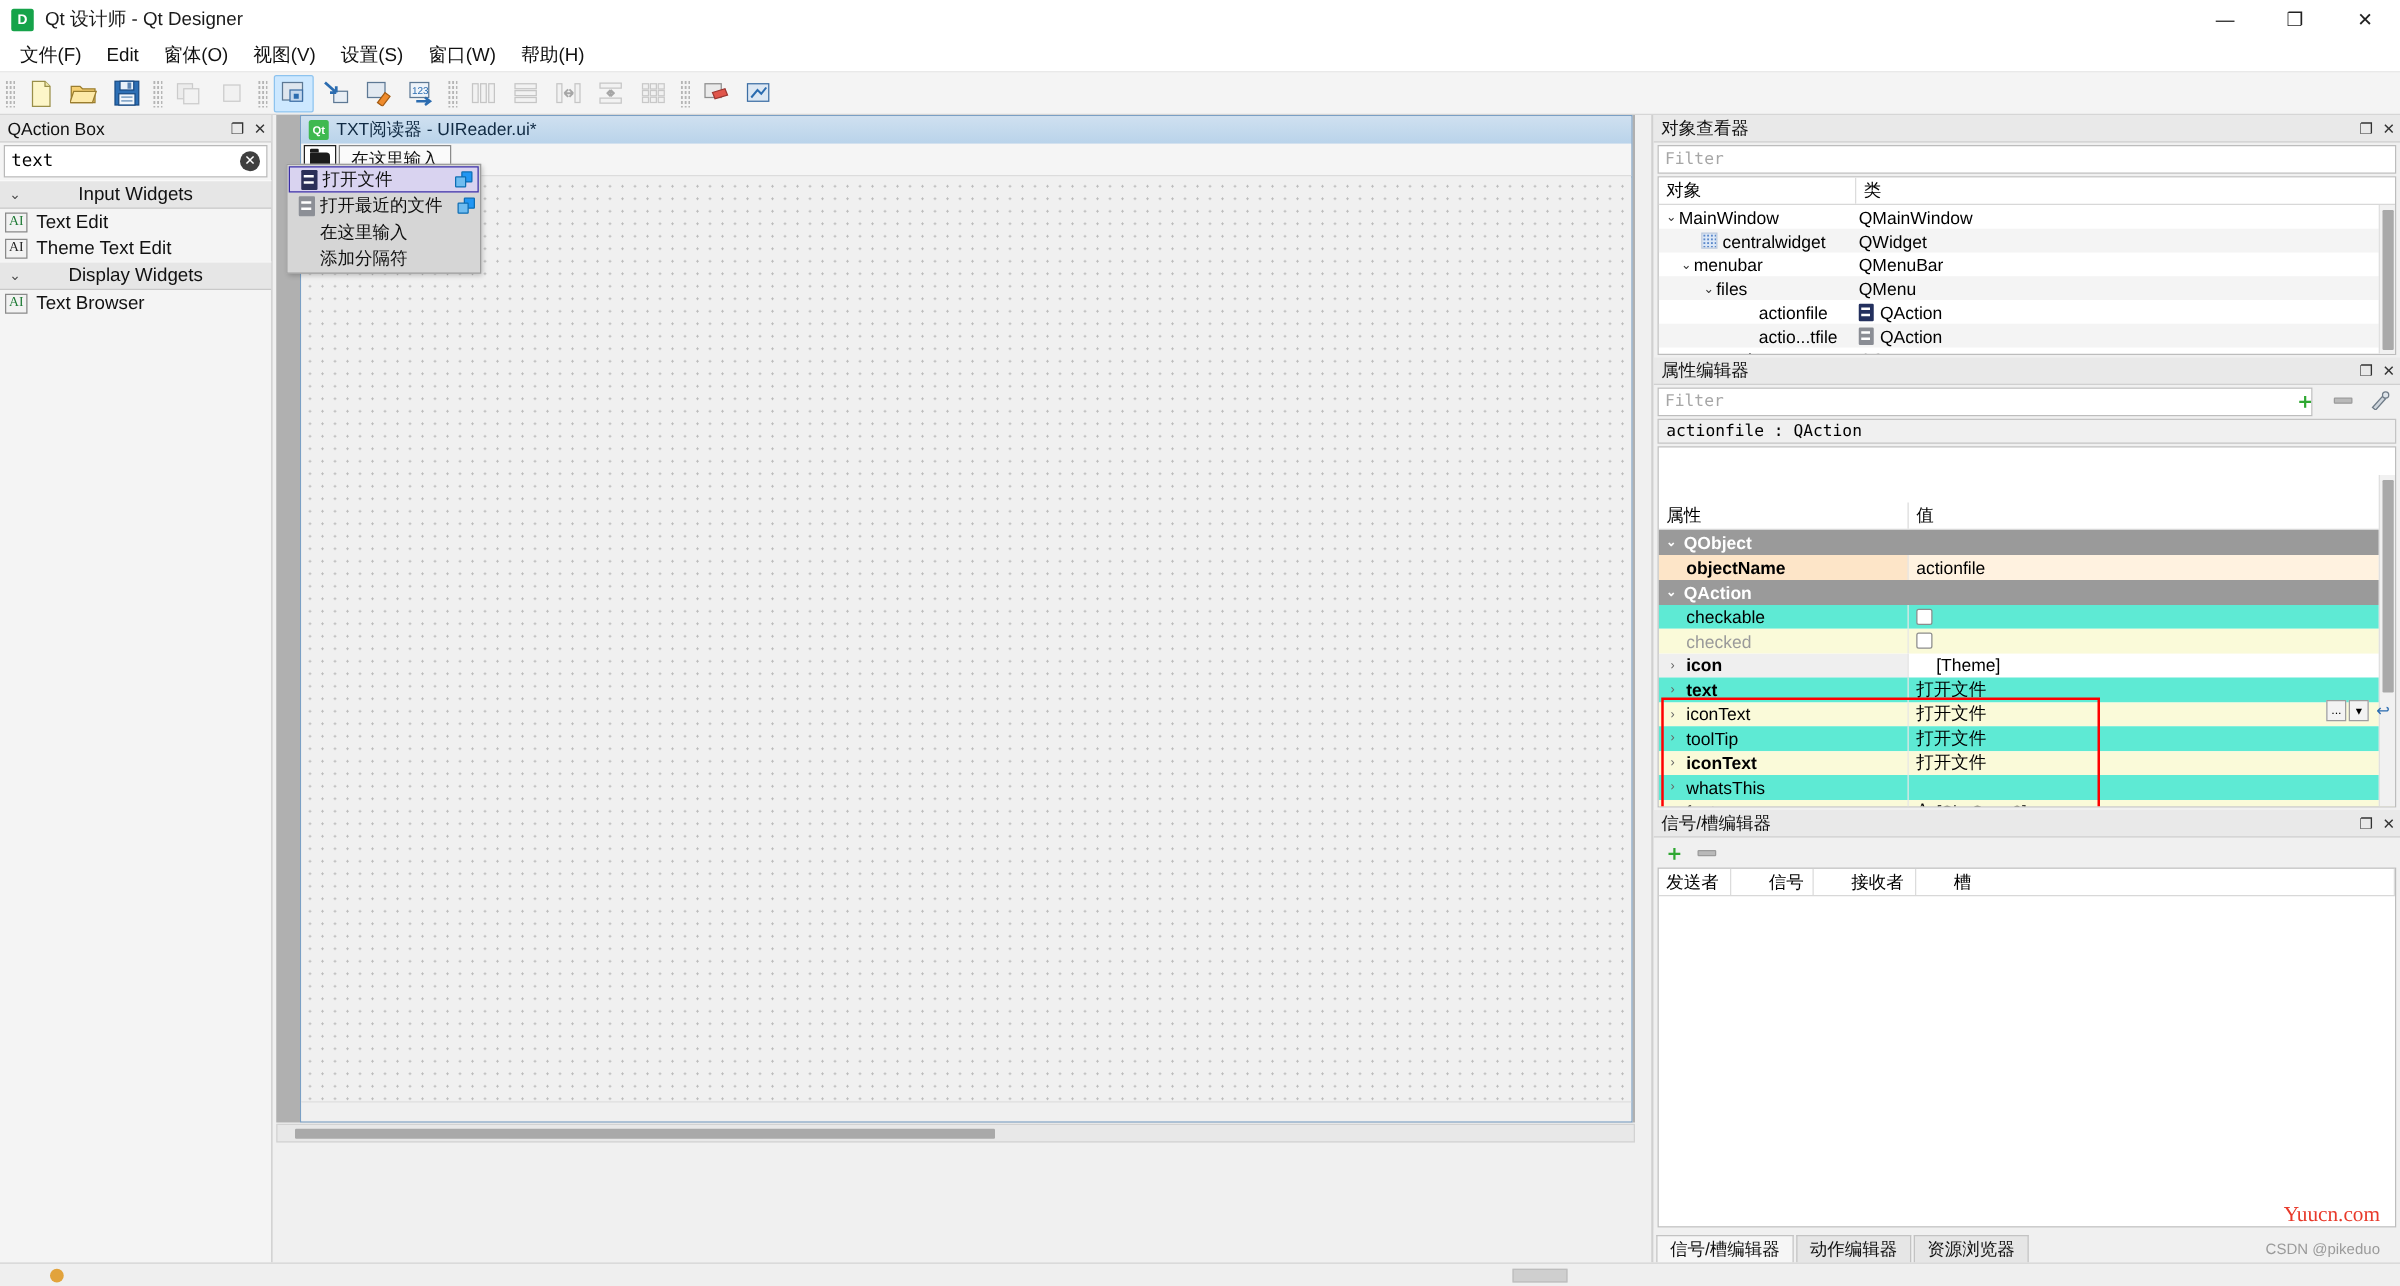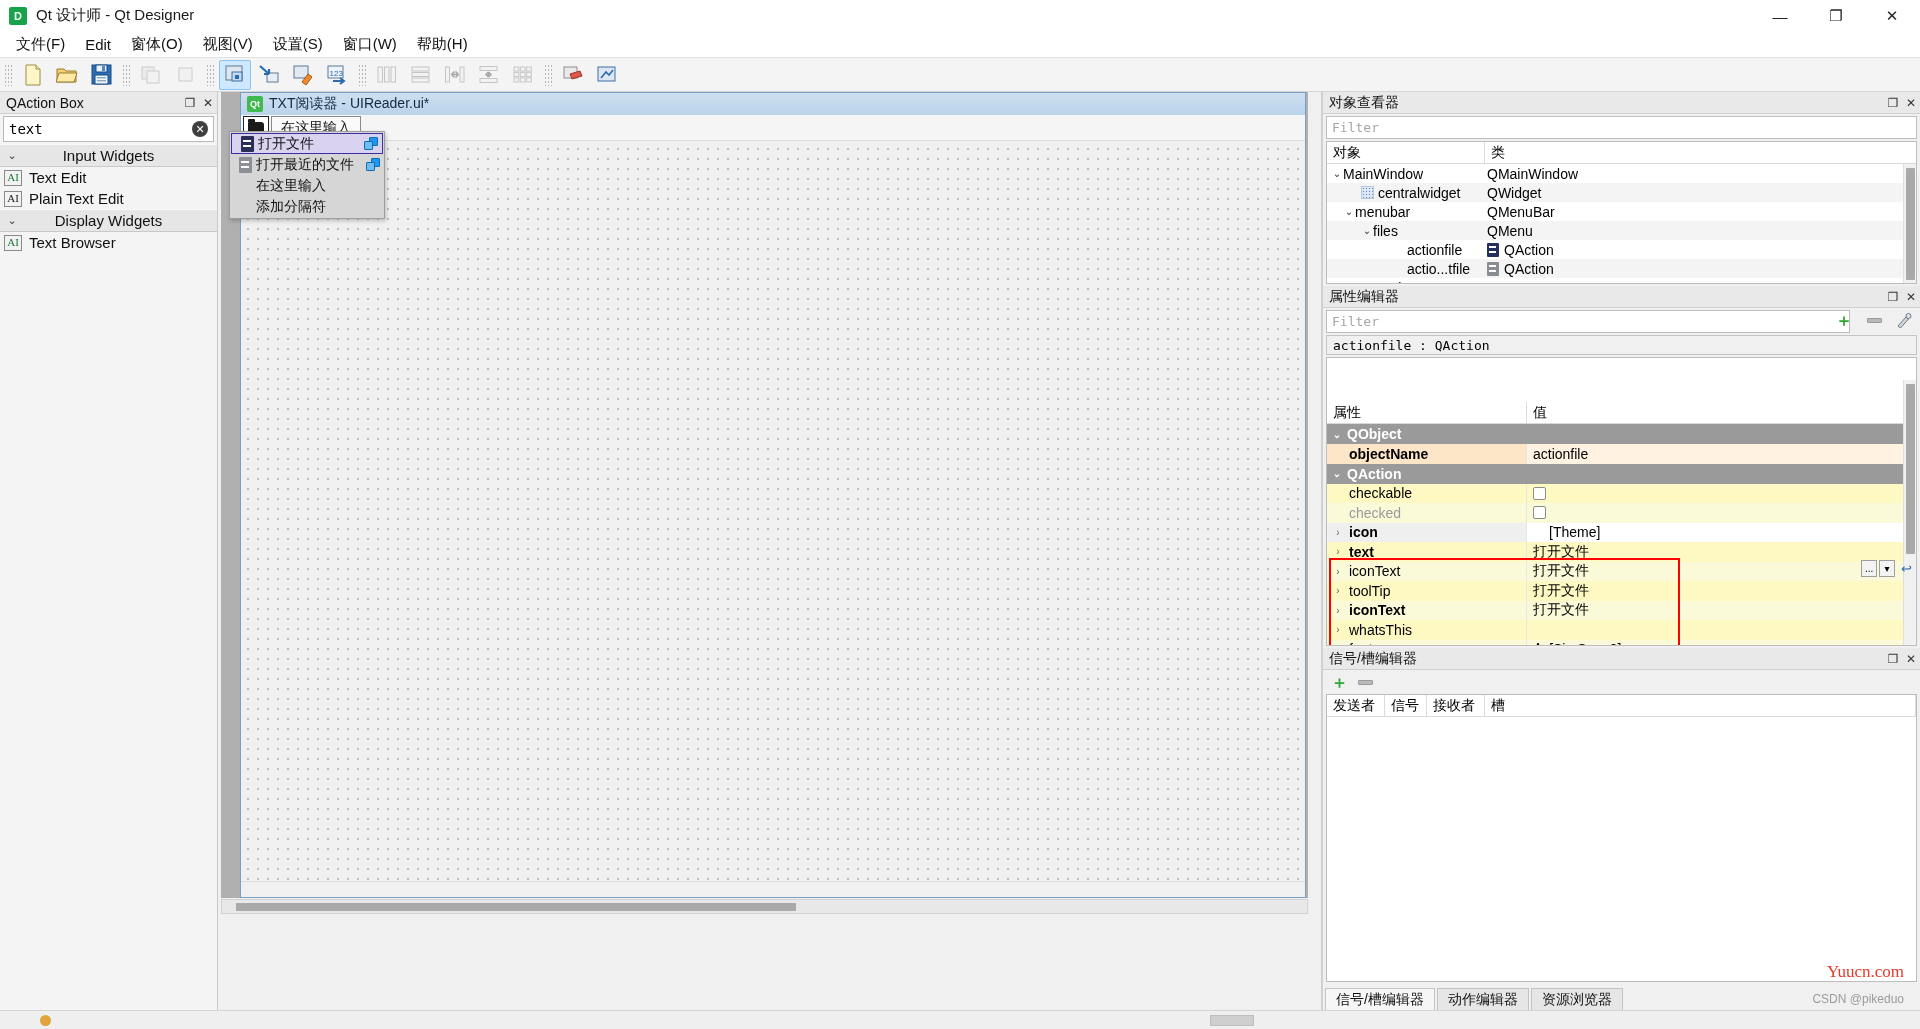--- a/index.html
+++ b/index.html
@@ -294,21 +294,21 @@
   }
   .pe-group .chev { width: 20px; text-align: center; font-size: 10px; }
   .pe-row { height: 19.5px; display: flex; font-size: 14px; align-items: center; position: relative; }
   .pe-k {
     width: 200px; display: flex; align-items: center; height: 100%;
     border-right: 1px solid #e6e6e6;
   }
   .pe-k .exp { width: 22px; text-align: center; font-size: 10px; color: #666; }
   .pe-k .kn { flex: 1; }
   .pe-v { flex: 1; display: flex; align-items: center; padding-left: 6px; height: 100%; }
-  .pe-row.yellow { background: #fef9c3; }
+  .pe-row.yellow { background: #5eead4; }
   .pe-row.yellow2 { background: #fafad9; }
   .pe-row.peach .pe-k { background: #fde5c8; }
   .pe-row.peach { background: #fff2e0; }
   .pe-row.grey-k .pe-k { background: #efefef; }
   .pe-row.white-v { background: #fff; }
   .bold { font-weight: bold; }
   .muted { color: #9a9a9a; }
   .cbox {
     width: 13px; height: 13px; border: 1px solid #8c8c8c; background: #fff; border-radius: 2px;
   }
@@ -336,21 +336,21 @@
 
   
   .ss-toolrow { height: 24px; display: flex; align-items: center; padding-left: 8px; gap: 10px; }
   .plus-ic { color: #2fa832; font-size: 17px; font-weight: bold; line-height: 1; }
   .minus-ic {
     width: 15px; height: 5px; background: #b9b9b9; border: 1px solid #9a9a9a; border-radius: 1px;
   }
   .ss-wrap {
     flex: 1; margin: 0 3px 2px 3px; background: #fff; border: 1px solid #bdbdbd; overflow: hidden;
   }
-  .ss-head { height: 22px; display: flex; border-bottom: 1px solid #d8d8d8; font-size: 14px; }
+  .ss-head { height: 22px; display: flex; border-bottom: 1px solid #d8d8d8; font-size: 14px; gap: 24px; }
   .ss-head div { padding-left: 6px; display: flex; align-items: center; border-right: 1px solid #dcdcdc; }
   .ss-tabs {
     height: 26px; display: flex; align-items: flex-end; padding-left: 2px; background: #f0f0f0;
   }
   .ss-tab {
     height: 22px; padding: 0 10px; display: flex; align-items: center; font-size: 14px;
     background: #e6e6e6; border: 1px solid #c3c3c3; border-bottom: none; margin-right: 2px; color: #111;
   }
   .ss-tab.active { background: #f6f6f6; }
   .watermark {
@@ -550,21 +550,21 @@
     <div class="wb-group">
       <span class="chev">⌄</span>
       <span class="gname">Input Widgets</span>
     </div>
     <div class="wb-row">
       <span class="ai-icon green">AI</span>
       <span>Text Edit</span>
     </div>
     <div class="wb-row">
       <span class="ai-icon plain">AI</span>
-      <span>Plain Text Edit</span>
+      <span>Theme Text Edit</span>
     </div>
 
     <div class="wb-group">
       <span class="chev">⌄</span>
       <span class="gname">Display Widgets</span>
     </div>
     <div class="wb-row">
       <span class="ai-icon green">AI</span>
       <span>Text Browser</span>
     </div>

